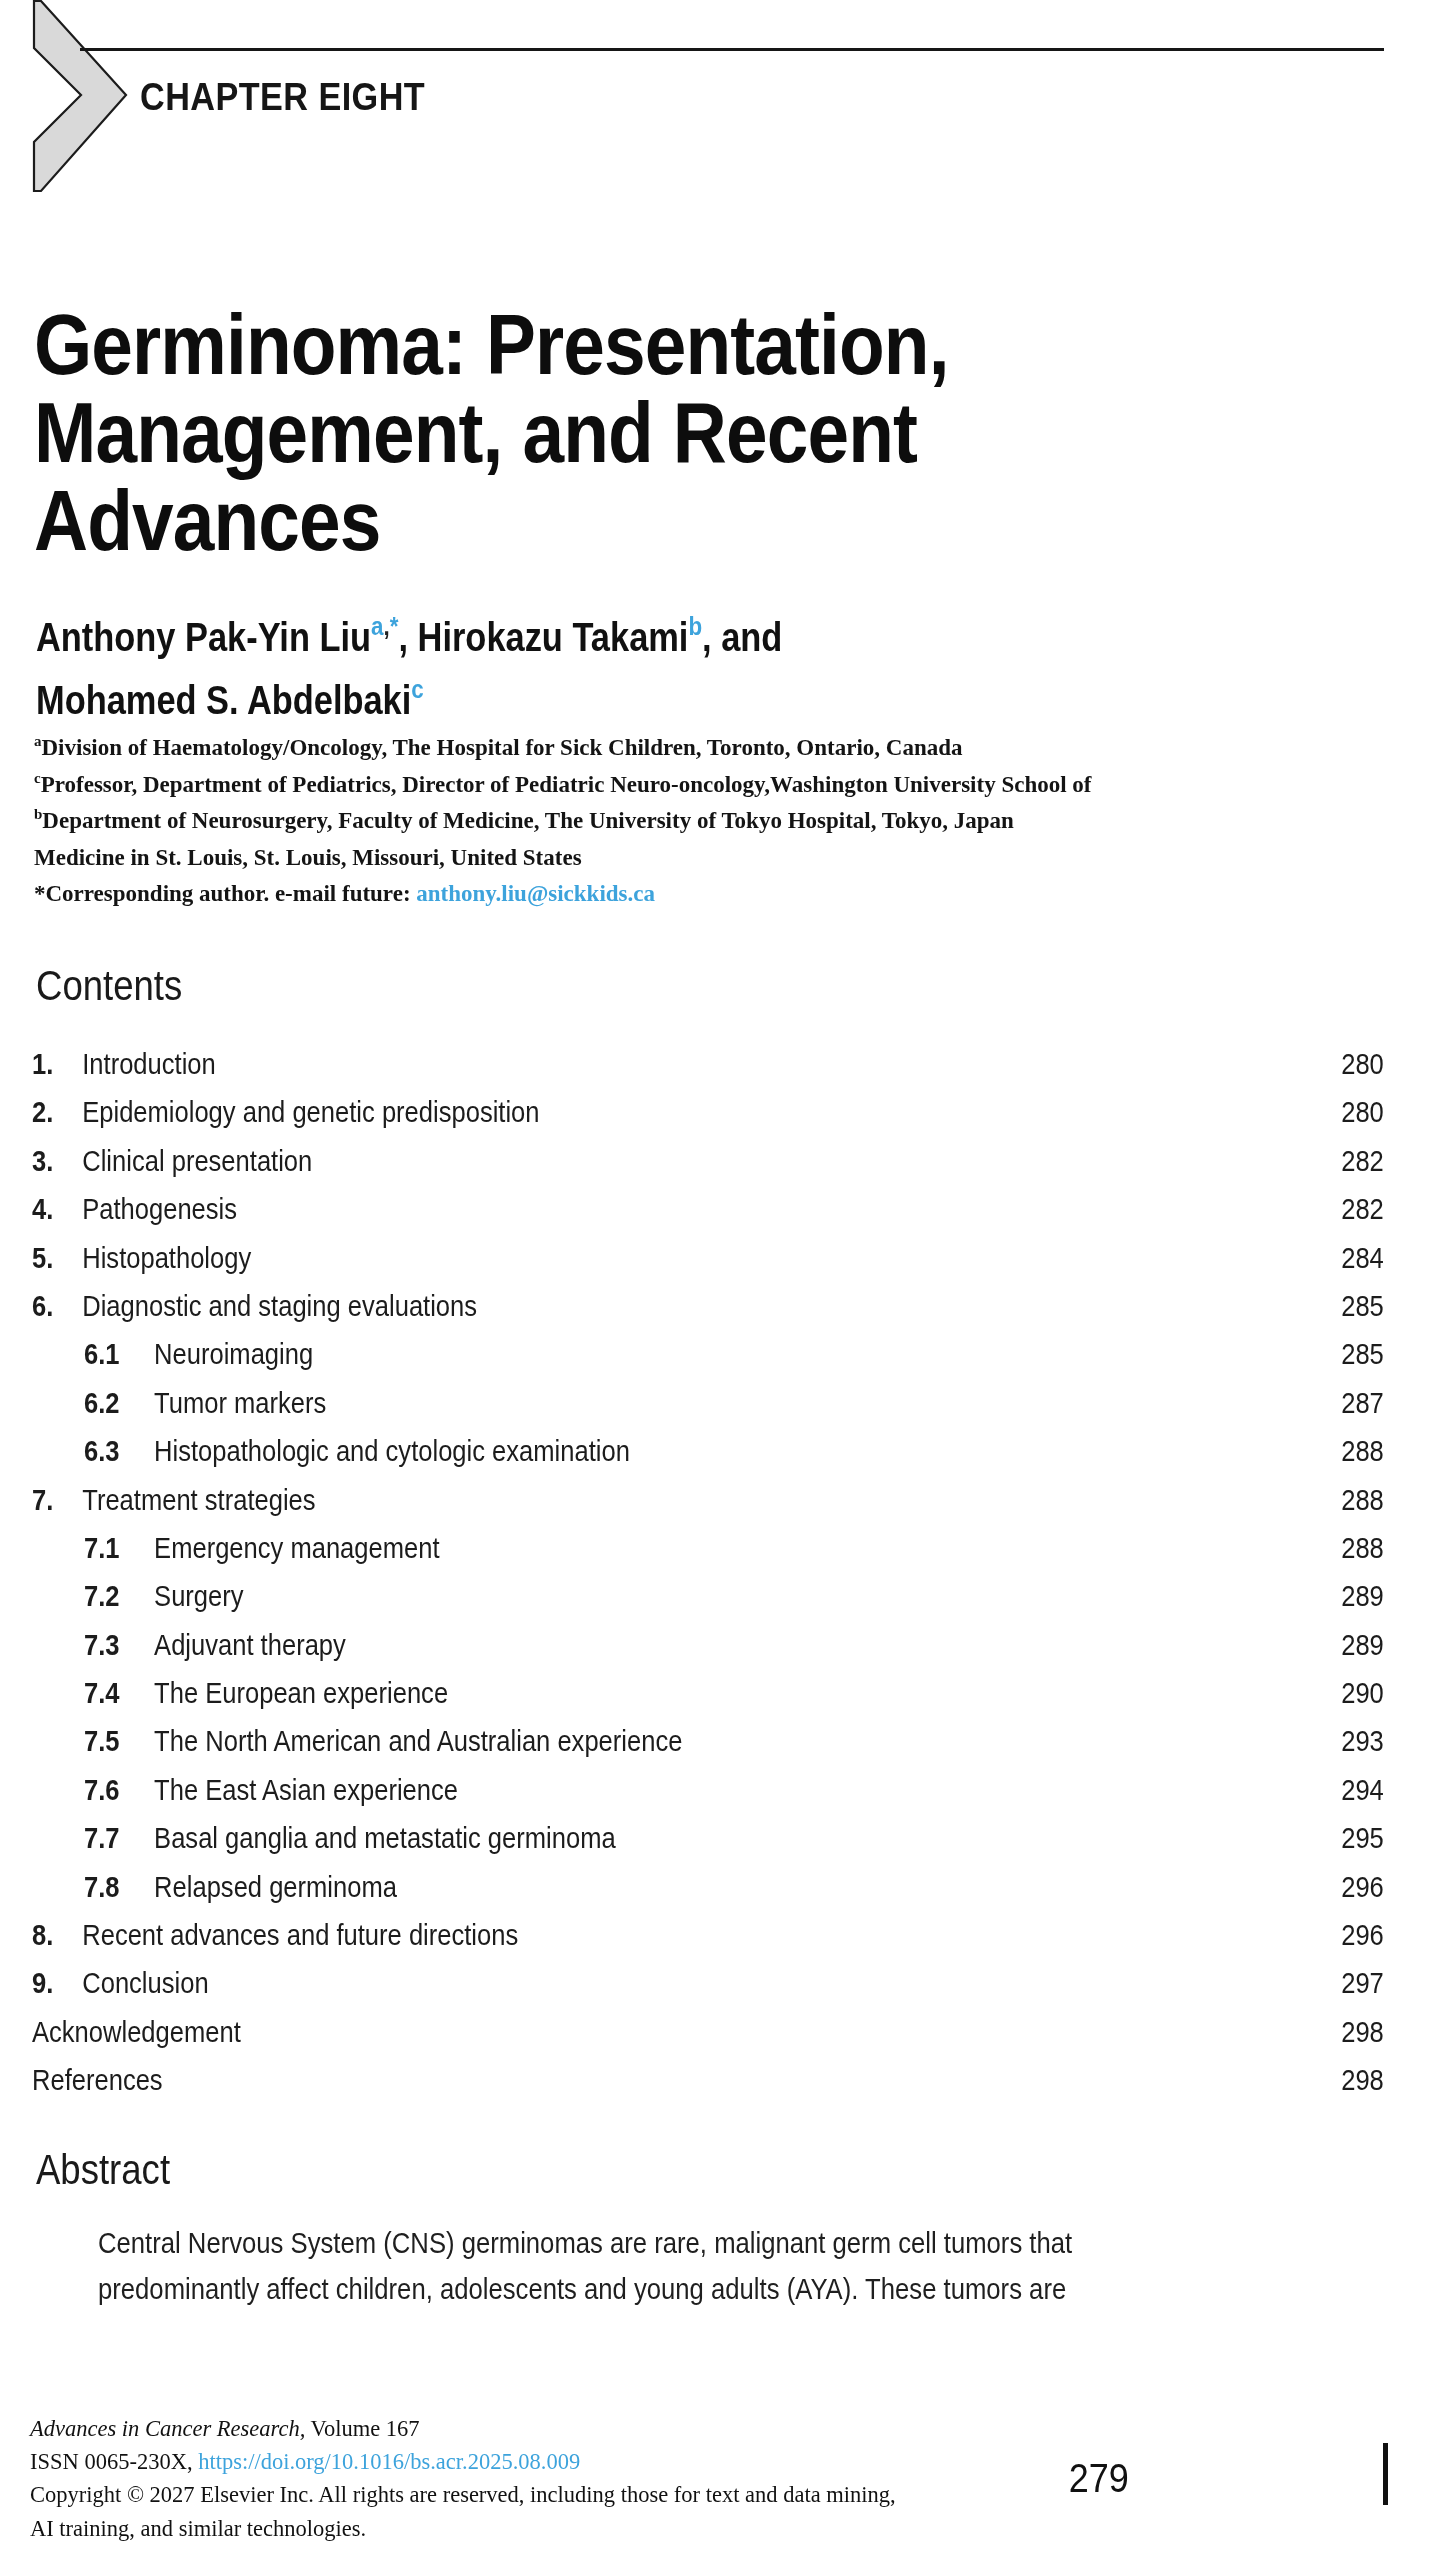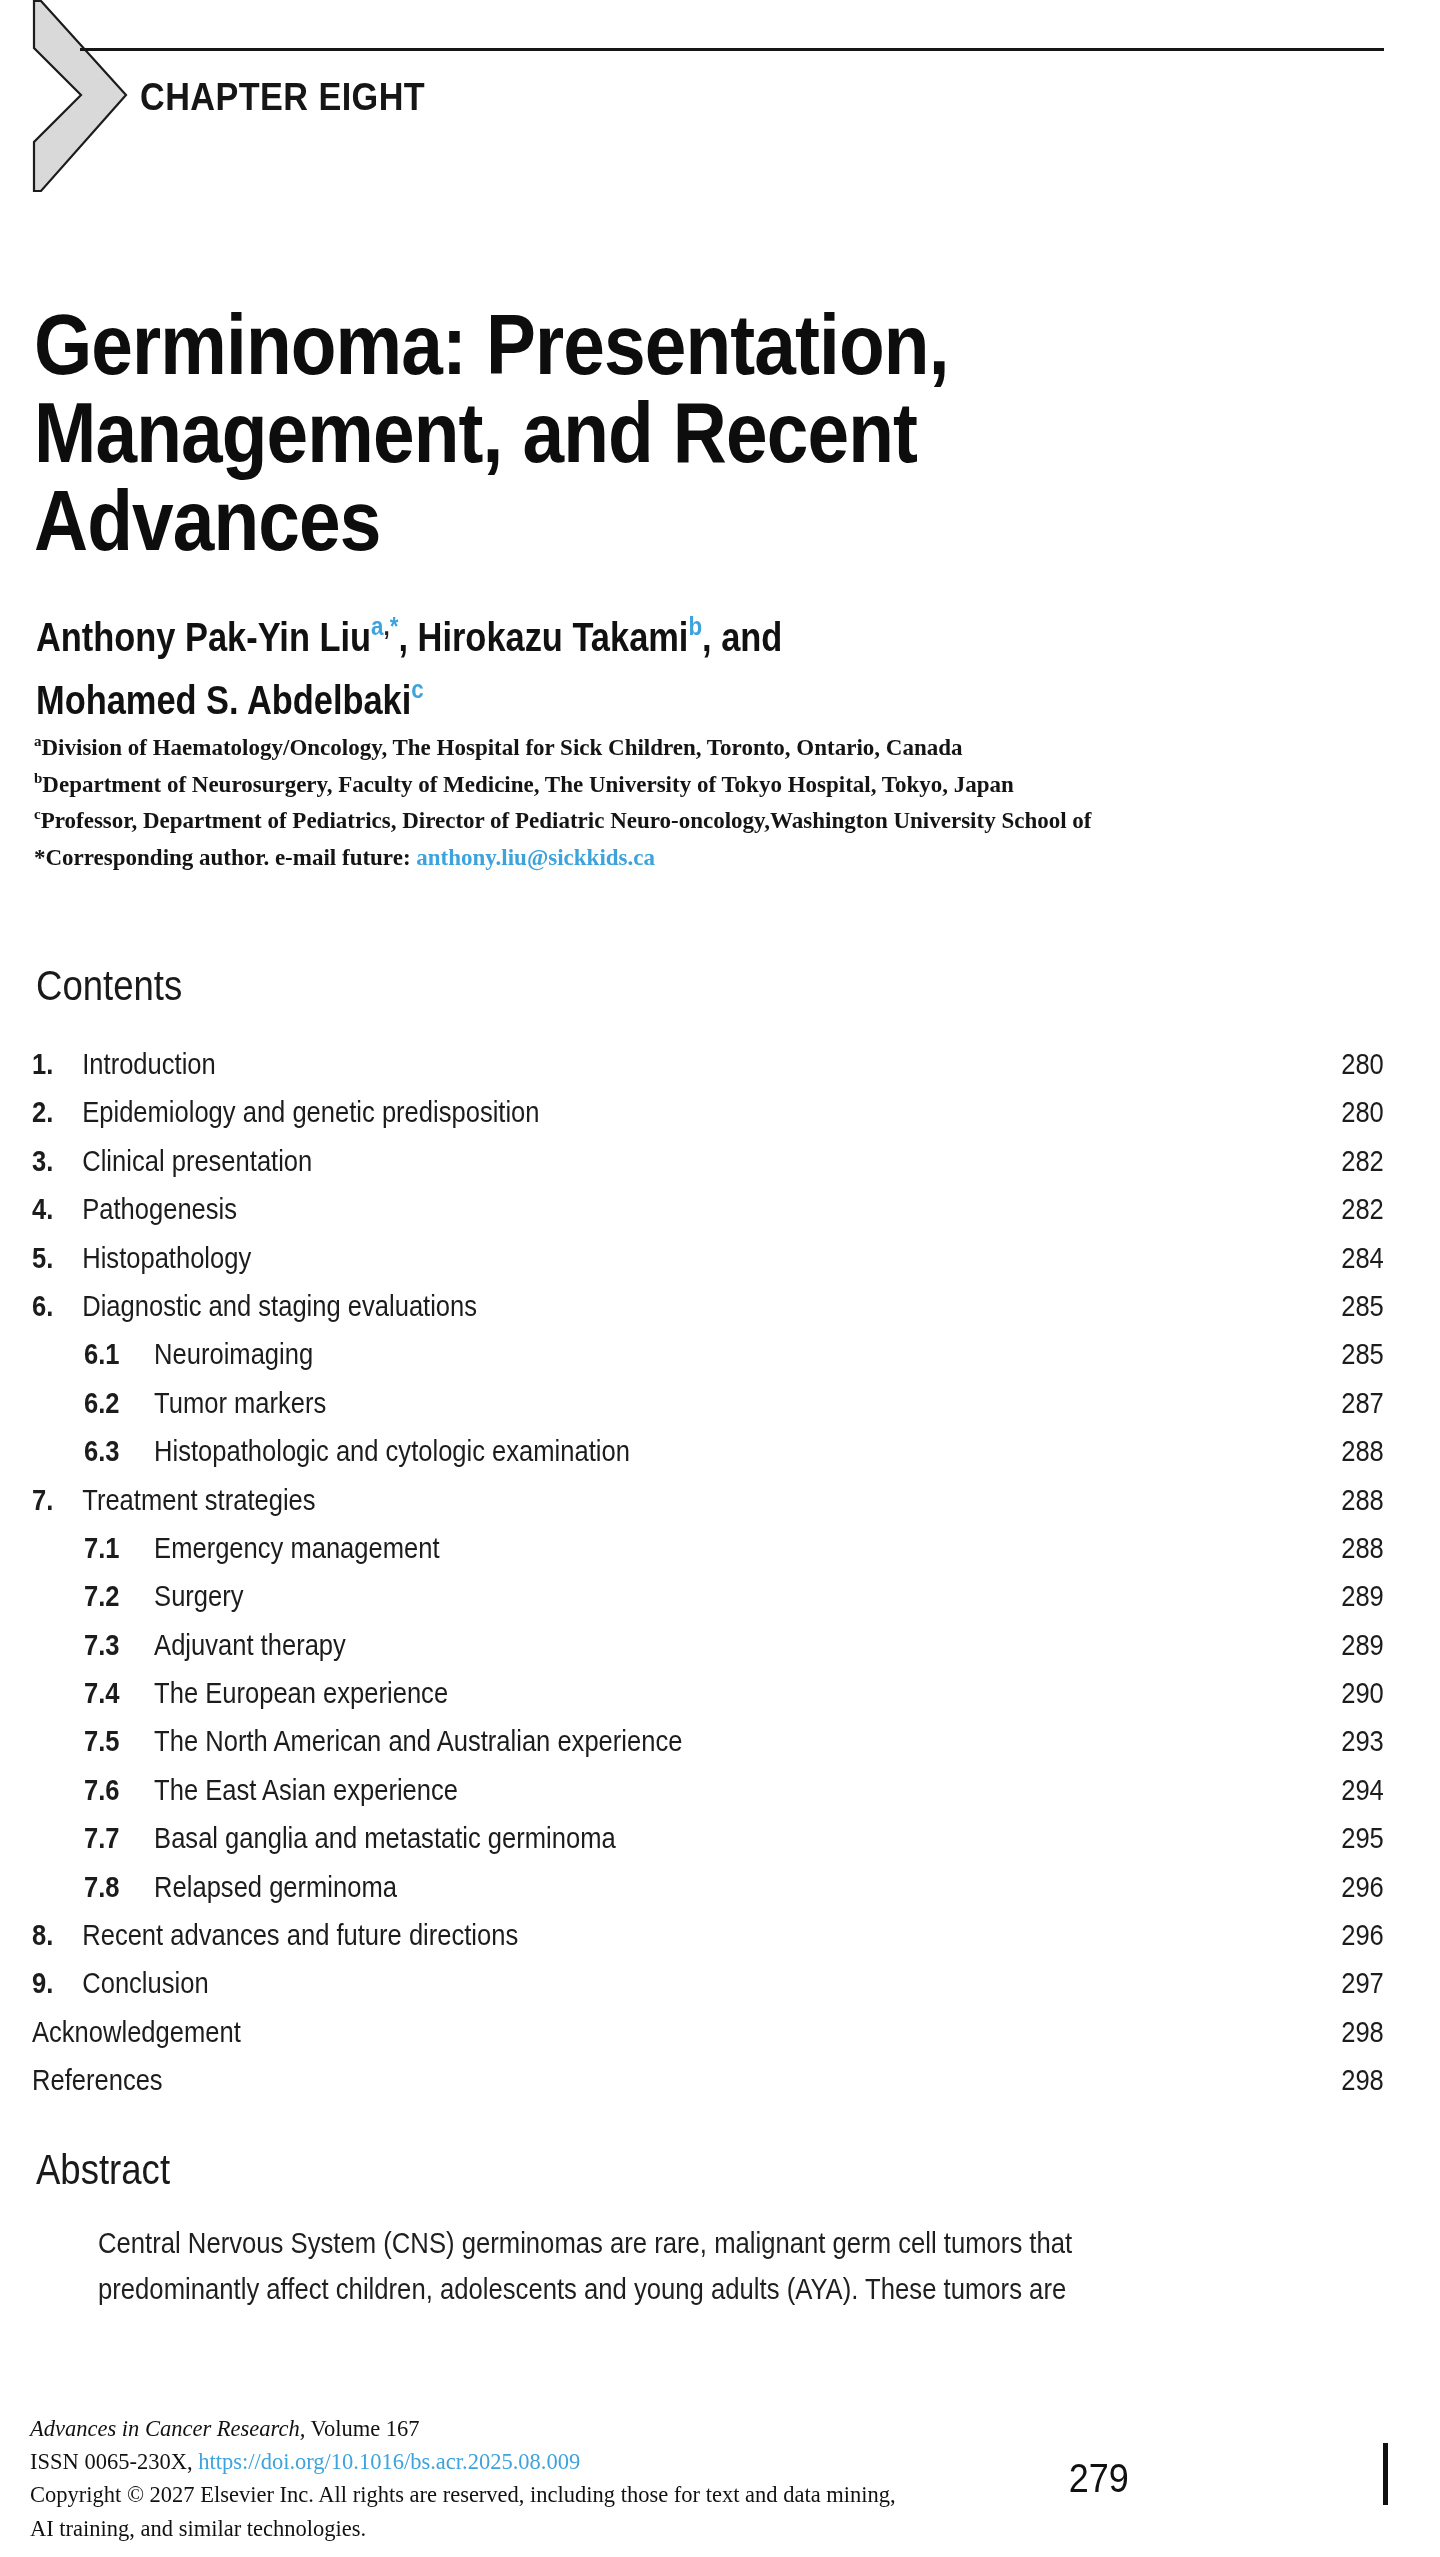--- a/index.html
+++ b/index.html
@@ -79,22 +79,23 @@
 
   <div class="authors">
     <div><span>Anthony Pak-Yin Liu</span><span class="sup">a</span><span class="sup-dark">,</span><span class="sup">*</span><span>, Hirokazu Takami</span><span class="sup">b</span><span>, and</span></div>
     <div><span>Mohamed S. Abdelbaki</span><span class="sup">c</span></div>
   </div>
 
   <div class="affs">
     <div>
 
     <div class="aff-line nonum"><sup>a</sup><span>Division of Haematology/Oncology, The Hospital for Sick Children, Toronto, Ontario, Canada</span></div>
+        <div class="aff-line nonum"><sup>c</sup><span>Professor, Department of Pediatrics, Director of Pediatric Neuro-oncology,Washington University School of</span></div>
         <div class="aff-line nonum"><sup>b</sup><span>Department of Neurosurgery, Faculty of Medicine, The University of Tokyo Hospital, Tokyo, Japan</span></div>
-        <div class="aff-line nonum"><sup>c</sup><span>Professor, Department of Pediatrics, Director of Pediatric Neuro-oncology,Washington University School of</span></div>
+        <div class="aff-line nonum"><sup></sup><span>Medicine in St. Louis, St. Louis, Missouri, United States</span></div>
       </div>
     <div class="aff-line"><span>*Corresponding author. e-mail future: </span><a class="link" href="#">anthony.liu@sickkids.ca</a></div>
   </div>
 
   <div class="sec-heading" id="contents-heading">Contents</div>
 
   <div class="toc">
 
   <div class="toc-row">
       <span class="toc-num">1.</span>

